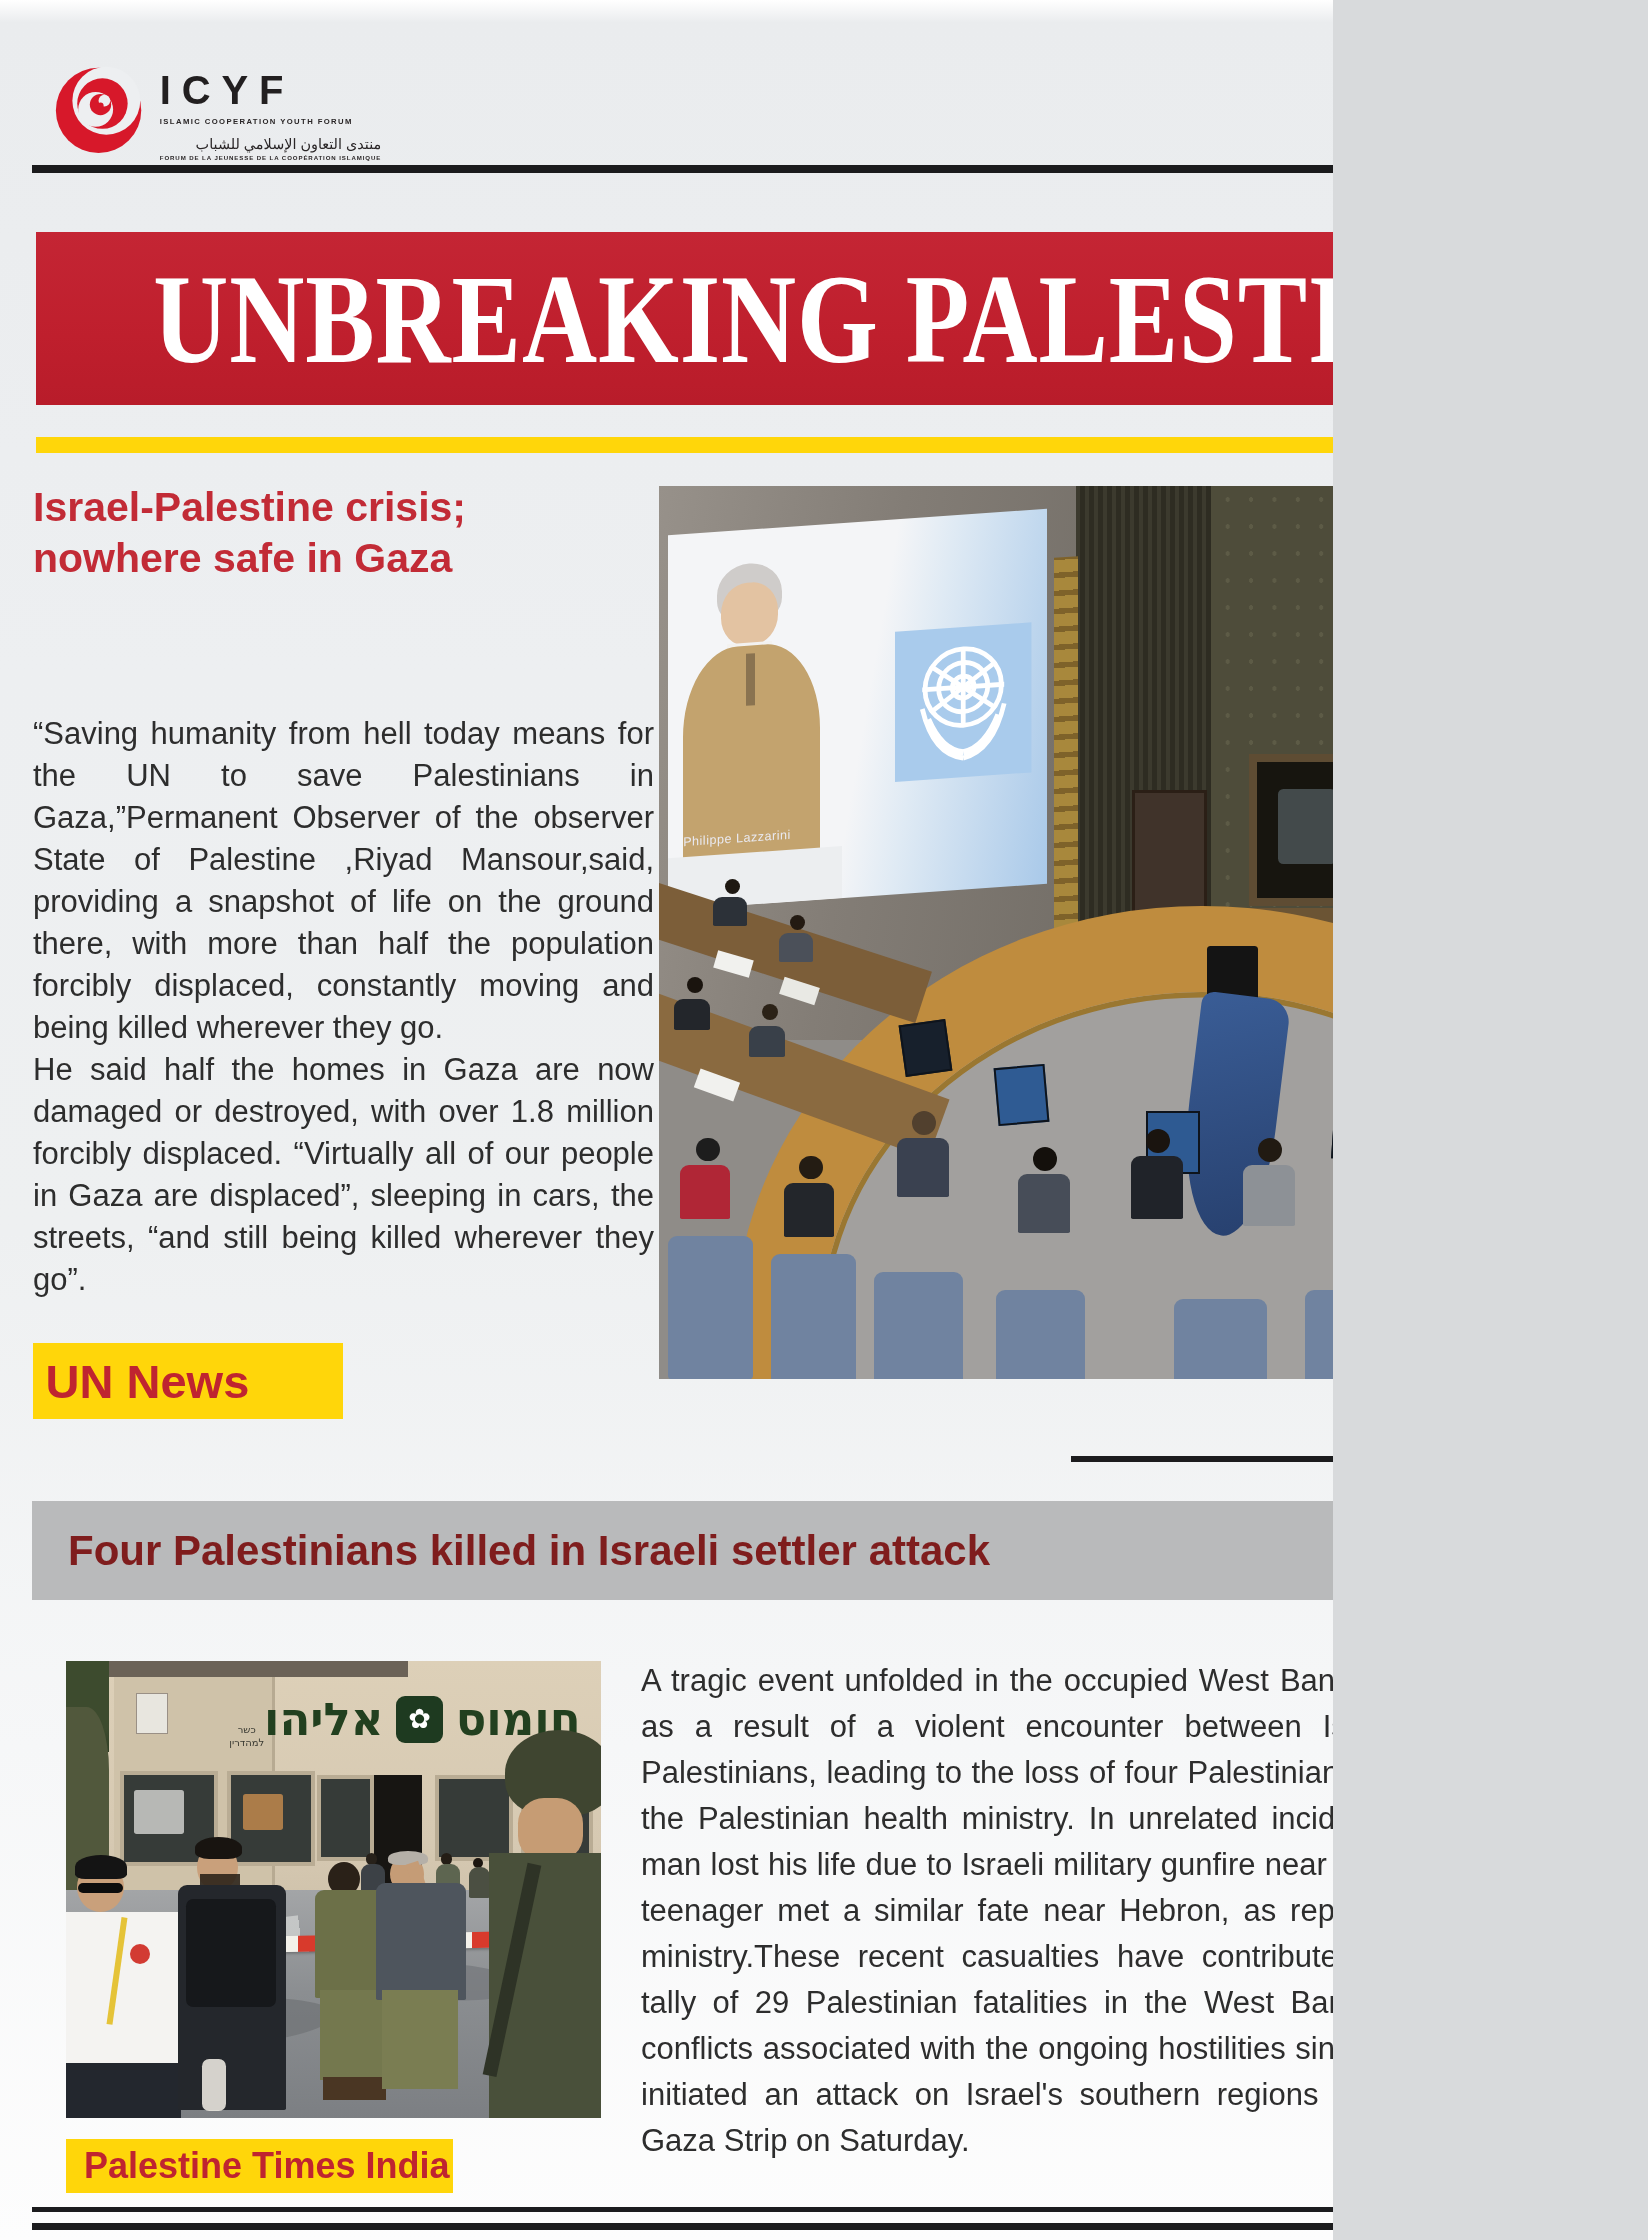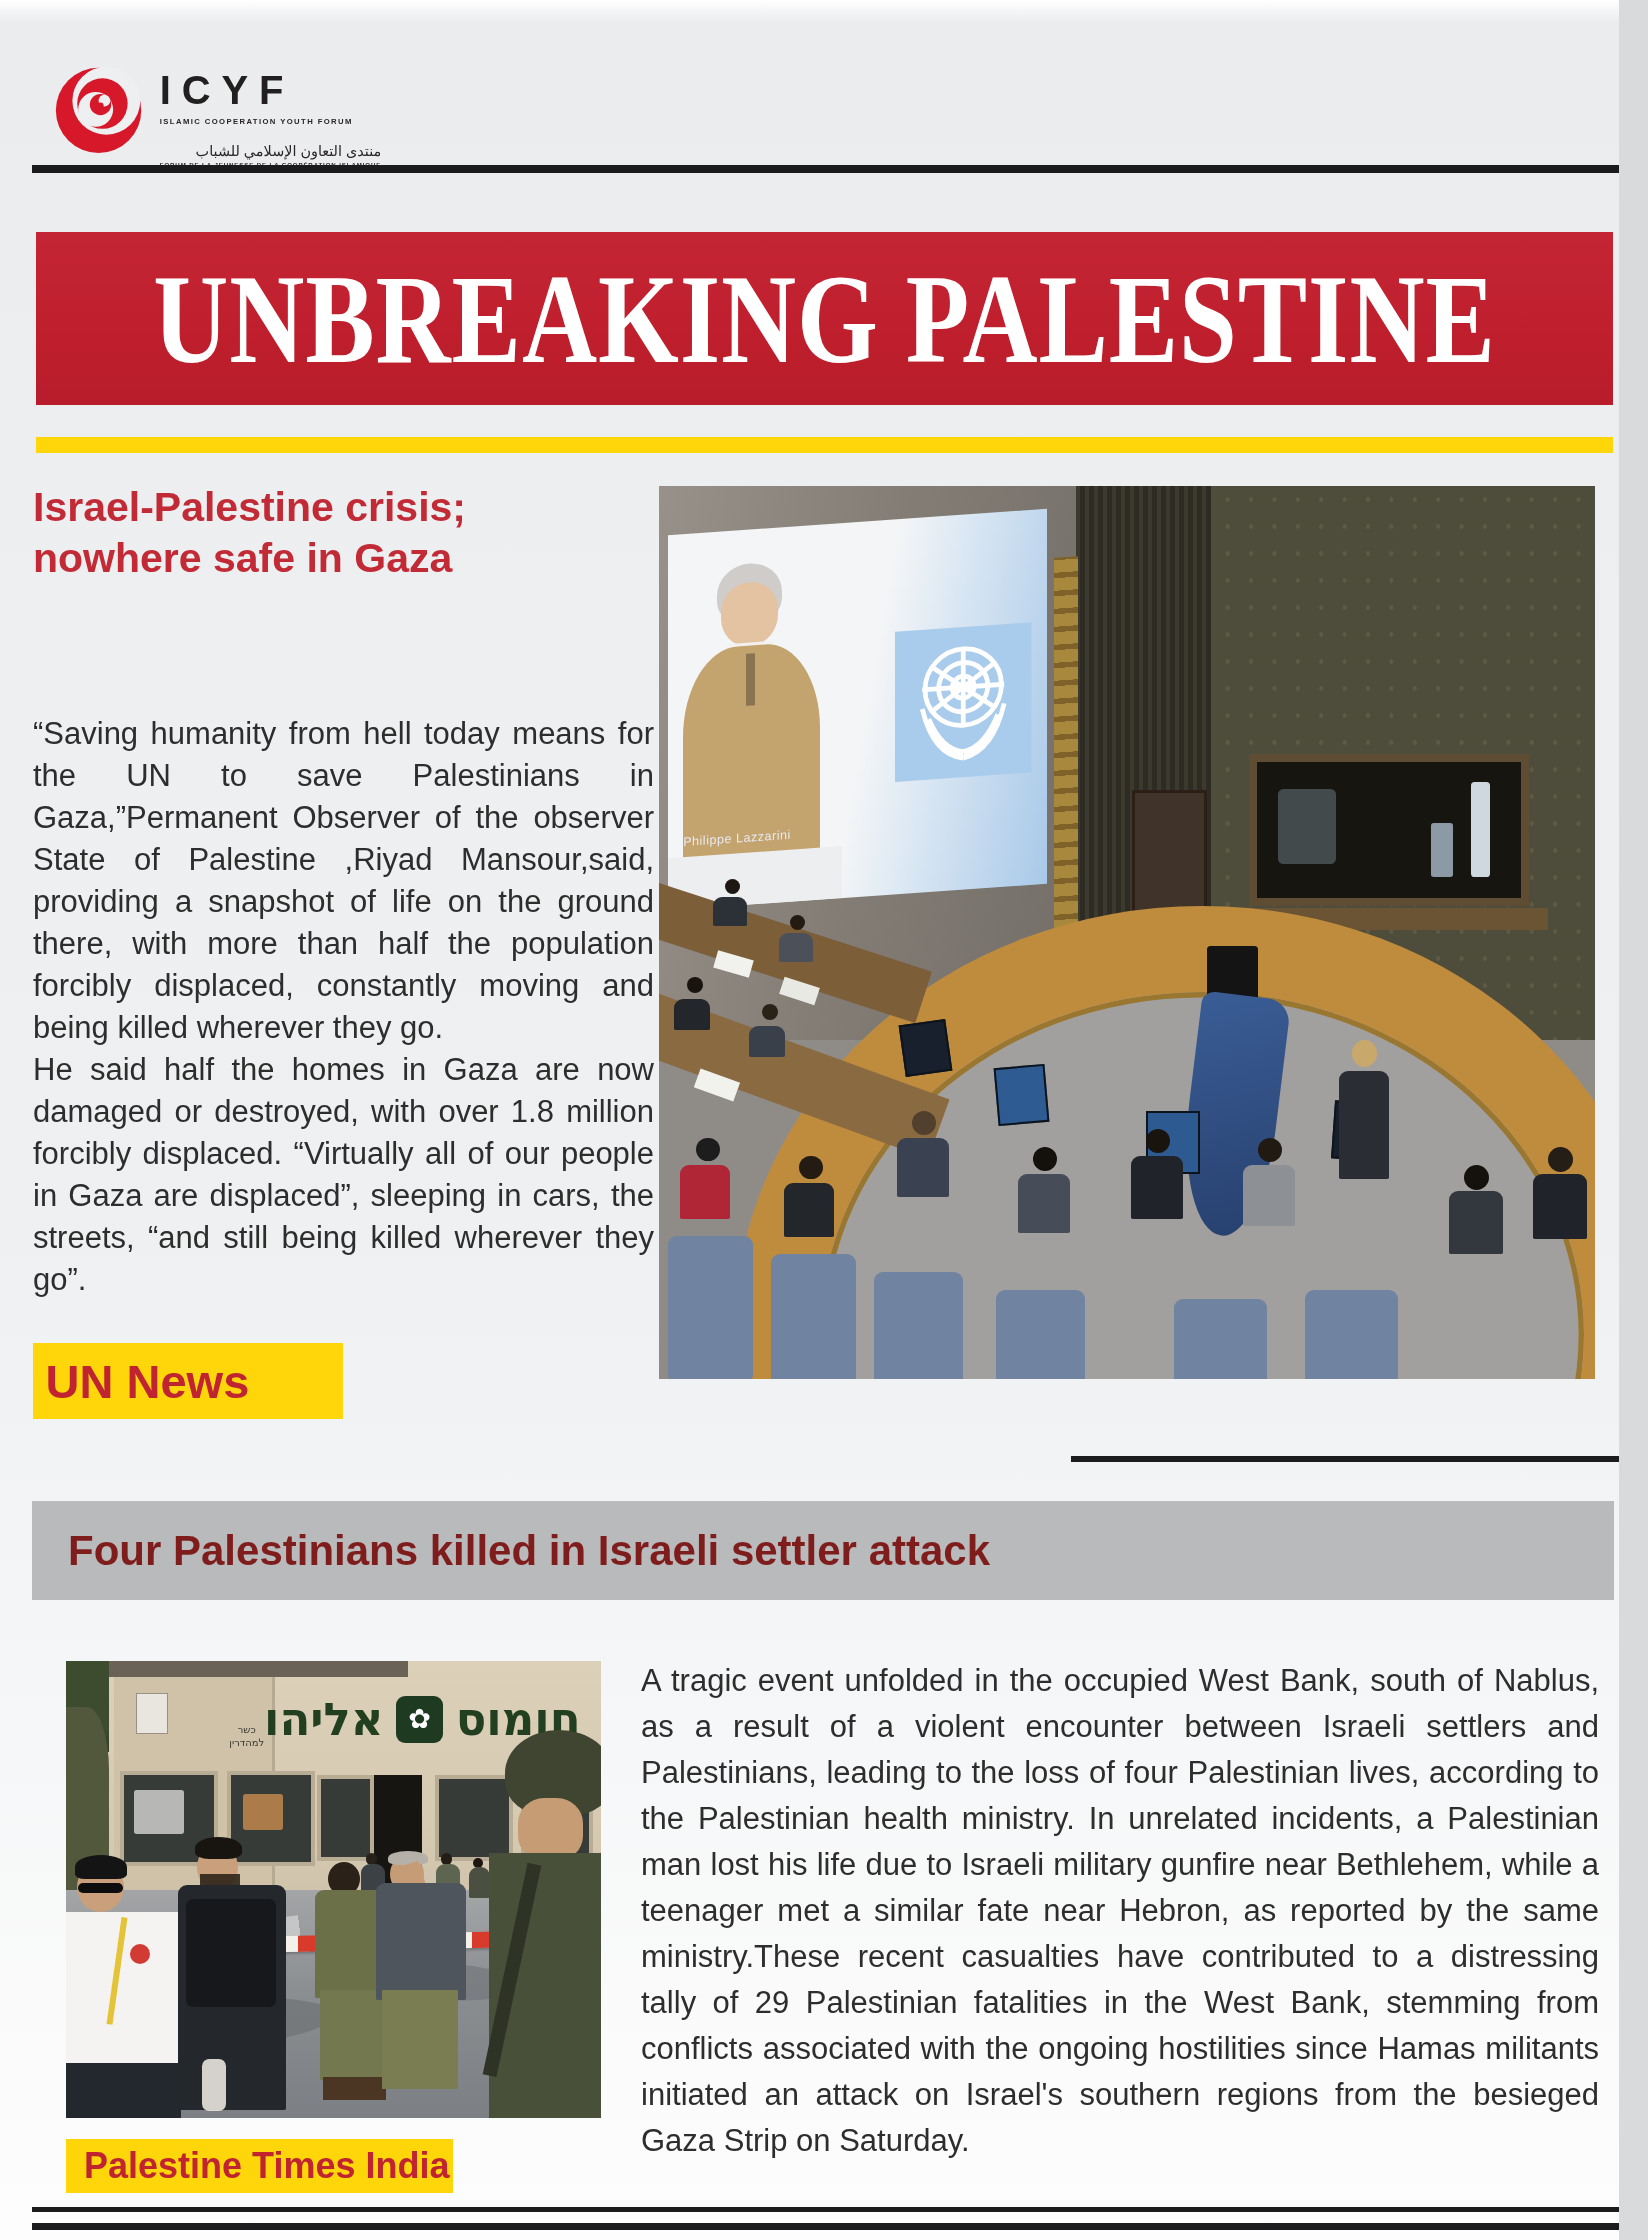--- a/index.html
+++ b/index.html
@@ -1,28 +1,28 @@
 <!DOCTYPE html>
 <html lang="en" style="font-size:14.4px"><head>
 <meta charset="utf-8">
 <style>
   html,body{margin:0;padding:0;background:#d8dadc;}
   #page{
-    position:relative;width:1619px;height:2240px;overflow:hidden;
+    position:relative;width:1333px;height:2240px;overflow:hidden;
     background:linear-gradient(180deg,#ffffff 0,#eaecee 1%,#edeff1 30%,#eef0f1 55%,#f6f7f8 78%,#fdfdfd 100%);
     font-family:"Liberation Sans",sans-serif;
   }
   .abs{position:absolute;}
   
   .logo-block{left:52px;top:56px;width:504px;height:113px;display:flex;align-items:flex-start;}
   .logo-rose{width:97px;height:101px;flex:0 0 auto;}
   .logo-text{margin-left:10.8px;padding-top:14.4px;}
   .logo-acronym{font-size:40px;font-weight:bold;letter-spacing:10.8px;color:#221f20;line-height:1;}
   .logo-sub1{margin-top:6.3px;font-size:7.7px;font-weight:bold;letter-spacing:1.4px;color:#2a2627;}
-  .logo-sub-ar{margin-top:18px;font-size:14.4px;color:#2a2627;line-height:1.1;}
+  .logo-sub-ar{margin-top:11px;font-size:14.4px;color:#2a2627;line-height:1.1;}
   .logo-sub2{margin-top:1.8px;font-size:6.1px;font-weight:bold;letter-spacing:0.9px;color:#2a2627;}
   .rule-dark-top{left:31.5px;top:165px;width:1617px;height:8px;background:#1b1b1d;}
   
   .banner{left:36px;top:232px;width:1577px;height:173px;background:linear-gradient(180deg,#c42534 0,#bf1f2d 60%,#b81c2a 100%);
     display:flex;align-items:center;justify-content:center;}
   .banner-title{font-family:"Liberation Serif",serif;font-weight:bold;font-size:104px;color:#ffffff;
     white-space:nowrap;letter-spacing:0.9px;transform:scaleY(1.22);}
   .rule-yellow{left:36px;top:437px;width:1577px;height:16px;background:#ffd60a;}
   
   .a1-heading{left:33px;top:482px;width:621px;font-size:41px;line-height:51px;font-weight:bold;color:#c22b36;}

